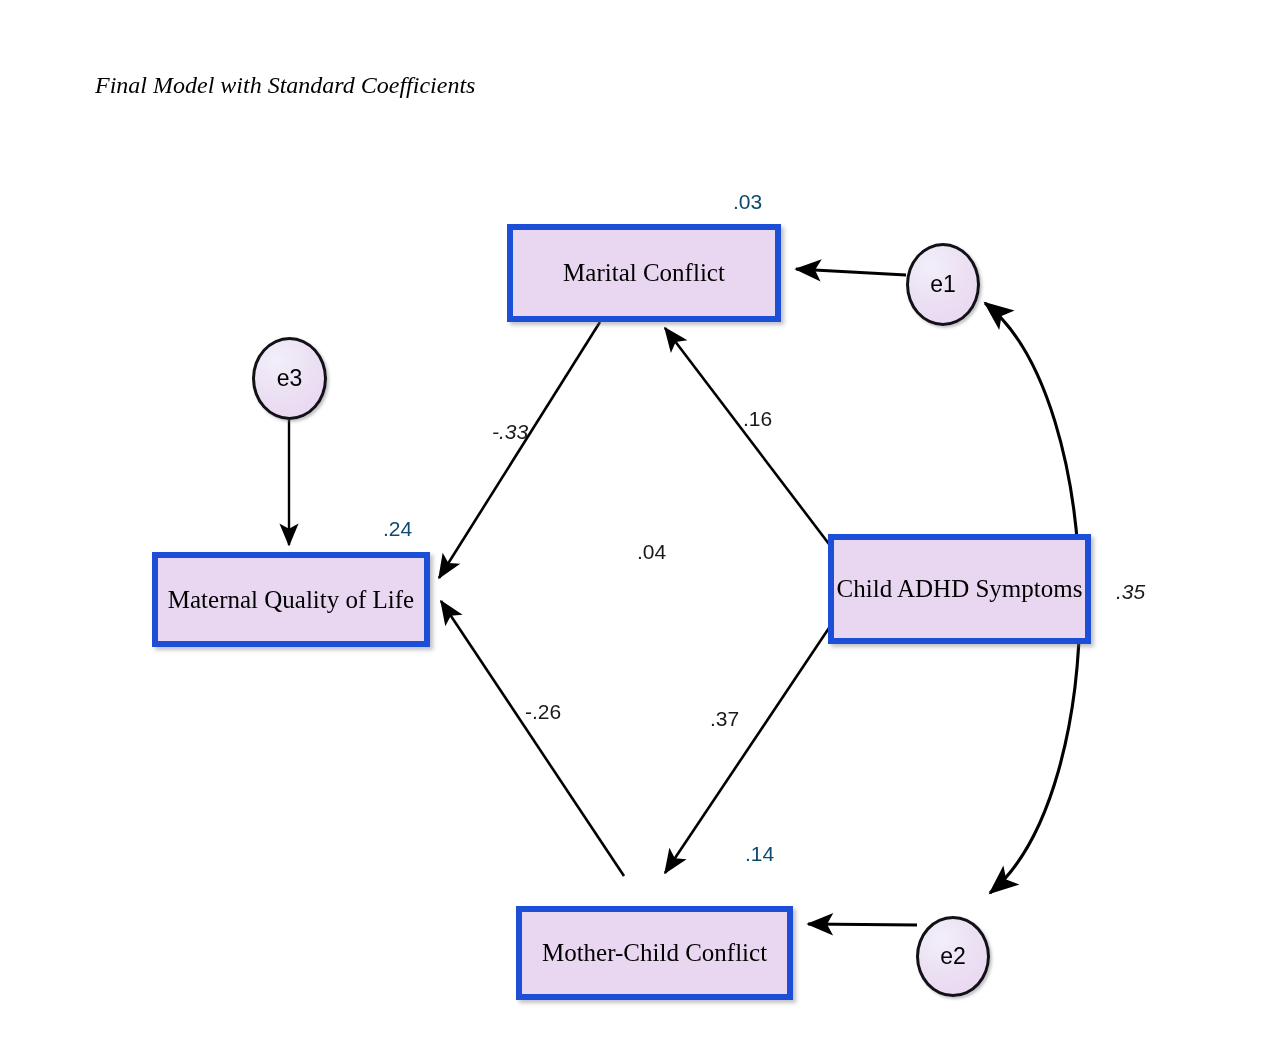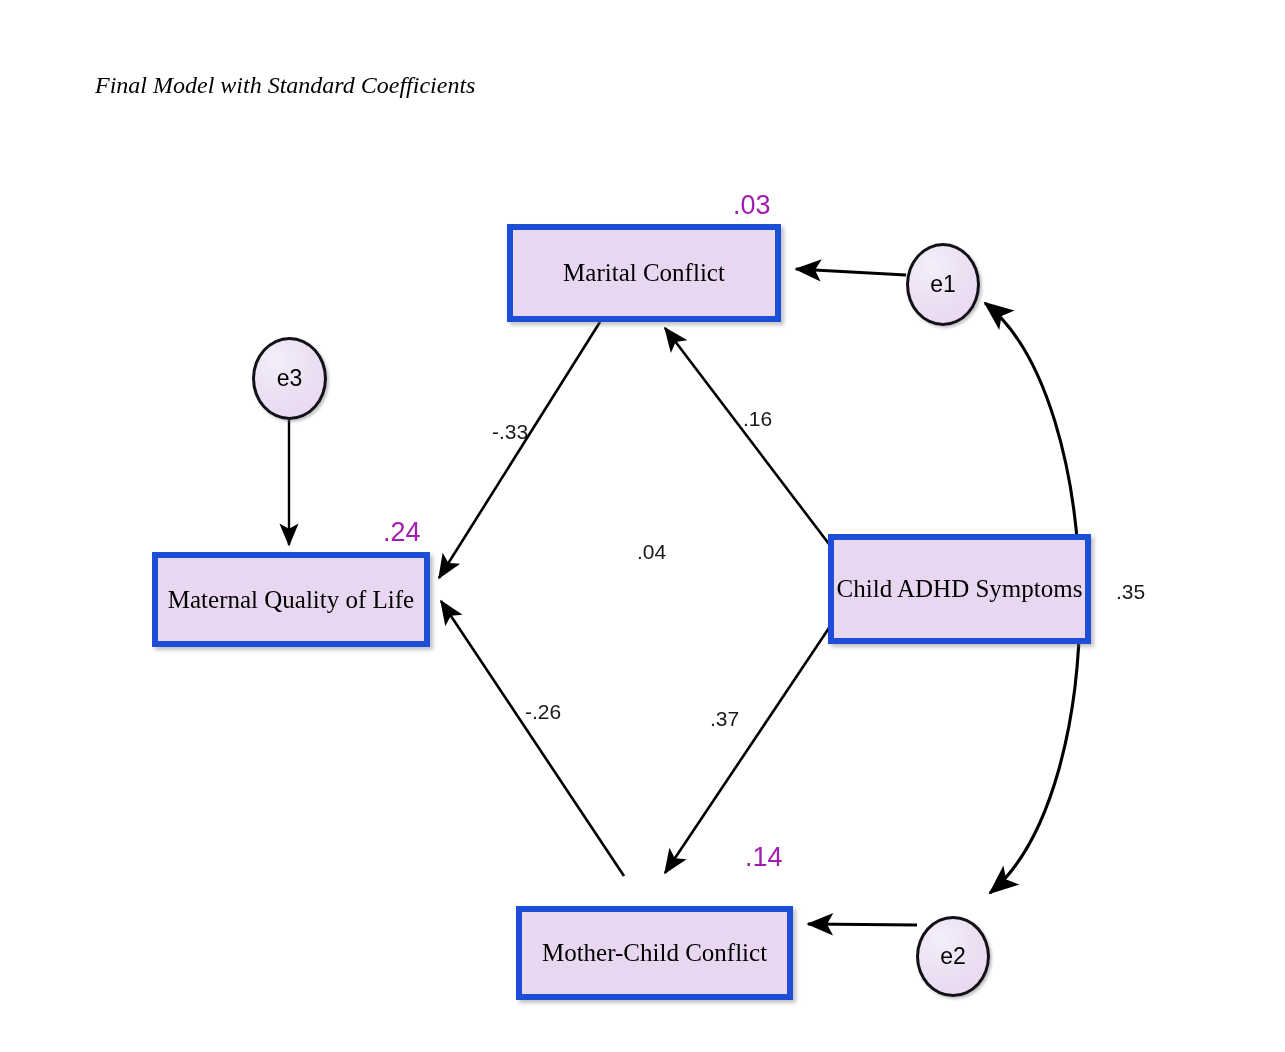--- a/index.html
+++ b/index.html
@@ -65,22 +65,22 @@
   .coef-label {
     position: absolute;
     font-family: "Liberation Sans", sans-serif;
     font-size: 21px;
     color: #1a1a1a;
     white-space: nowrap;
   }
   .r2-label {
     position: absolute;
     font-family: "Liberation Sans", sans-serif;
-    font-size: 27px;
-    color: #a21caf;
+    font-size: 21px;
+    color: #0c4a6e;
     white-space: nowrap;
   }
 </style>
 </head>
 <body>
 
 <div id="page">
 
   <div id="diagram-title">Final Model with Standard Coefficients</div>
 
@@ -162,20 +162,20 @@
   </div>
 
   <div class="err-ellipse" style="left:252px; top:337px; width:75px; height:83px;">
     <span>e3</span>
   </div>
 
   <div class="r2-label" style="left:733px; top:190px;">.03</div>
   <div class="r2-label" style="left:383px; top:517px;">.24</div>
   <div class="r2-label" style="left:745px; top:842px;">.14</div>
 
-  <div class="coef-label" style="left:492px; top:420px;">-.33</div>
+  <div class="coef-label" style="left:492px; top:420px;font-style:italic;">-.33</div>
   <div class="coef-label" style="left:743px; top:407px;">.16</div>
   <div class="coef-label" style="left:637px; top:540px;">.04</div>
   <div class="coef-label" style="left:525px; top:700px;">-.26</div>
   <div class="coef-label" style="left:710px; top:707px;">.37</div>
-  <div class="coef-label" style="left:1116px; top:580px;">.35</div>
+  <div class="coef-label" style="left:1116px; top:580px;font-style:italic;">.35</div>
 
 </div>
 
 </body></html>

